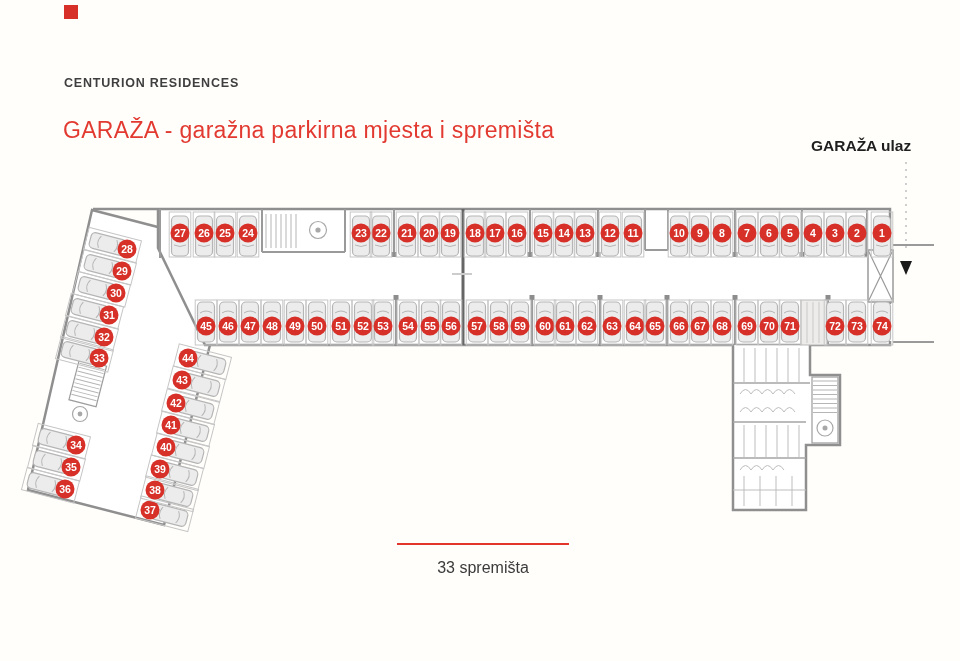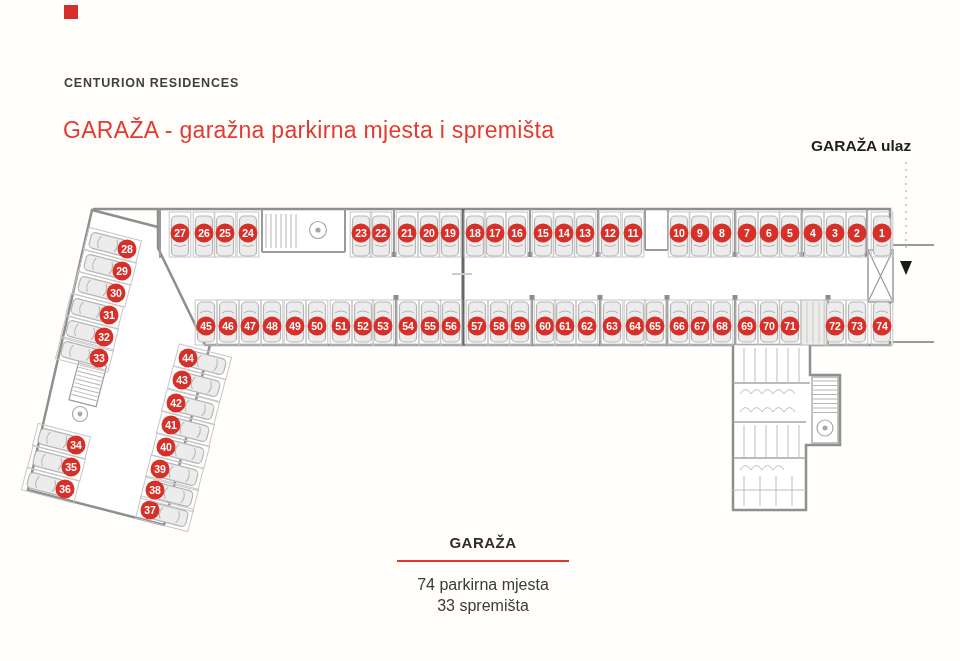--- a/index.html
+++ b/index.html
@@ -780,17 +780,15 @@
           <rect x="-8.5" y="-20" width="17" height="40" rx="4.5" fill="#ececec" stroke="#b5b5b5" stroke-width="1.2"></rect>
           <path d="M -6 -9 Q 0 -13 6 -9 M -6 9 Q 0 12 6 9" fill="none" stroke="#b5b5b5" stroke-width="1"></path>
         </g>
         <circle cx="882" cy="326" r="9.5" fill="#d63029"></circle>
         <text x="882" y="329.7" text-anchor="middle" font-size="10.5" font-weight="bold" fill="#ffffff" font-family="&quot;Liberation Sans&quot;, sans-serif">74</text>
       </g>
     </g>
 </svg>
 
 <div class="legend">
-  <div class="l-title">GARAŽA</div>
   <hr class="l-rule">
-  <div class="l-line">74 parkirna mjesta</div>
   <div class="l-line">33 spremišta</div>
 </div>
 
 </body></html>

